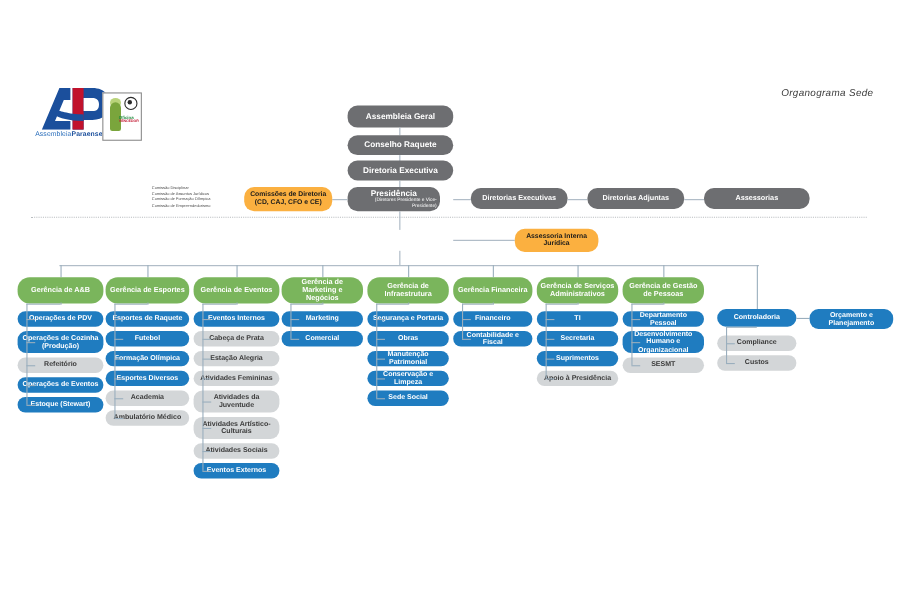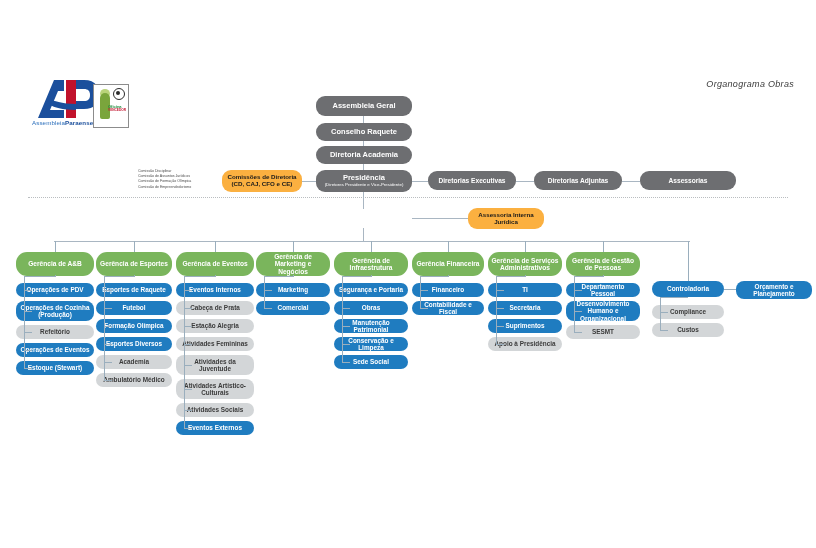--- a/index.html
+++ b/index.html
@@ -64,21 +64,21 @@
 
   
   #commlist{position:absolute;left:138px;top:169px;width:84px;
             font-size:3.6px;color:#4a4a4a;line-height:1.45;}
 </style>
 </head>
 <body>
 
 <div id="canvas">
 
-  <div id="title">Organograma Obras</div>
+  <div id="title">Organograma Sede</div>
 
   <div id="logo">
     <div class="apwrap">
       <svg width="72" height="40" viewBox="0 0 72 40">
         <path d="M6 40 L22 2 L32 2 L32 13 L26 13 L18 32 L32 32 L32 40 Z" fill="#1b4f9c"></path>
         <path d="M34 2 L52 2 C64 2 68 10 68 17 C68 25 62 31 52 31 L44 31 L44 40 L34 40 Z" fill="#1b4f9c"></path>
         <path d="M34 2 L44 2 L44 40 L34 40 Z" fill="#c1122c"></path>
         <path d="M44 11 L52 11 C56 11 58 13 58 17 C58 21 56 23 52 23 L44 23 Z" fill="#ffffff"></path>
         <path d="M20 22 C20 22 30 26 44 26 L44 32 C30 32 22 29 18 27 Z" fill="#1b4f9c"></path>
       </svg>
@@ -99,24 +99,24 @@
   </div>
 
   <div class="dashsep"></div>
 
   <div class="node lvl1 grey" style="left:316px;top:96px;width:96px;height:20px;">Assembleia Geral</div>
   <div class="ln lnv lngrey" style="left:363px;top:116px;height:7px;"></div>
 
   <div class="node lvl1 grey" style="left:316px;top:123px;width:96px;height:18px;">Conselho Raquete</div>
   <div class="ln lnv lngrey" style="left:363px;top:141px;height:7px;"></div>
 
-  <div class="node lvl1 grey" style="left:316px;top:146px;width:96px;height:18px;">Diretoria Academia</div>
+  <div class="node lvl1 grey" style="left:316px;top:146px;width:96px;height:18px;">Diretoria Executiva</div>
   <div class="ln lnv lngrey" style="left:363px;top:164px;height:8px;"></div>
 
-  <div class="node lvl1 grey" style="left:316px;top:170px;width:96px;height:22px;flex-direction:column;">
+  <div class="node lvl1 grey" style="left:316px;top:170px;width:84px;height:22px;flex-direction:column;">
     <span>Presidência</span>
     <span class="sub" style="font-size:4.4px;">(Diretores Presidente e Vice-Presidente)</span>
   </div>
 
   <div class="ln lnh lngrey" style="left:412px;top:181px;width:16px;"></div>
   <div class="node lvl1 grey" style="left:428px;top:171px;width:88px;height:19px;font-size:6.6px;">Diretorias Executivas</div>
   <div class="ln lnh lngrey" style="left:516px;top:181px;width:18px;"></div>
   <div class="node lvl1 grey" style="left:534px;top:171px;width:88px;height:19px;font-size:6.6px;">Diretorias Adjuntas</div>
   <div class="ln lnh lngrey" style="left:622px;top:181px;width:18px;"></div>
   <div class="node lvl1 grey" style="left:640px;top:171px;width:96px;height:19px;font-size:6.6px;">Assessorias</div>

